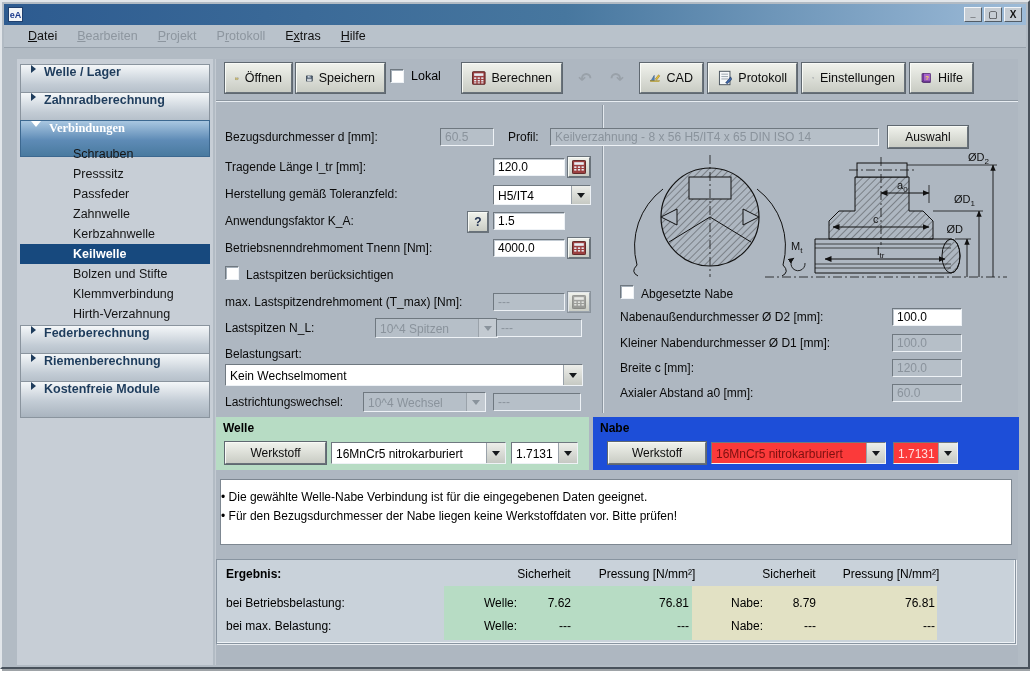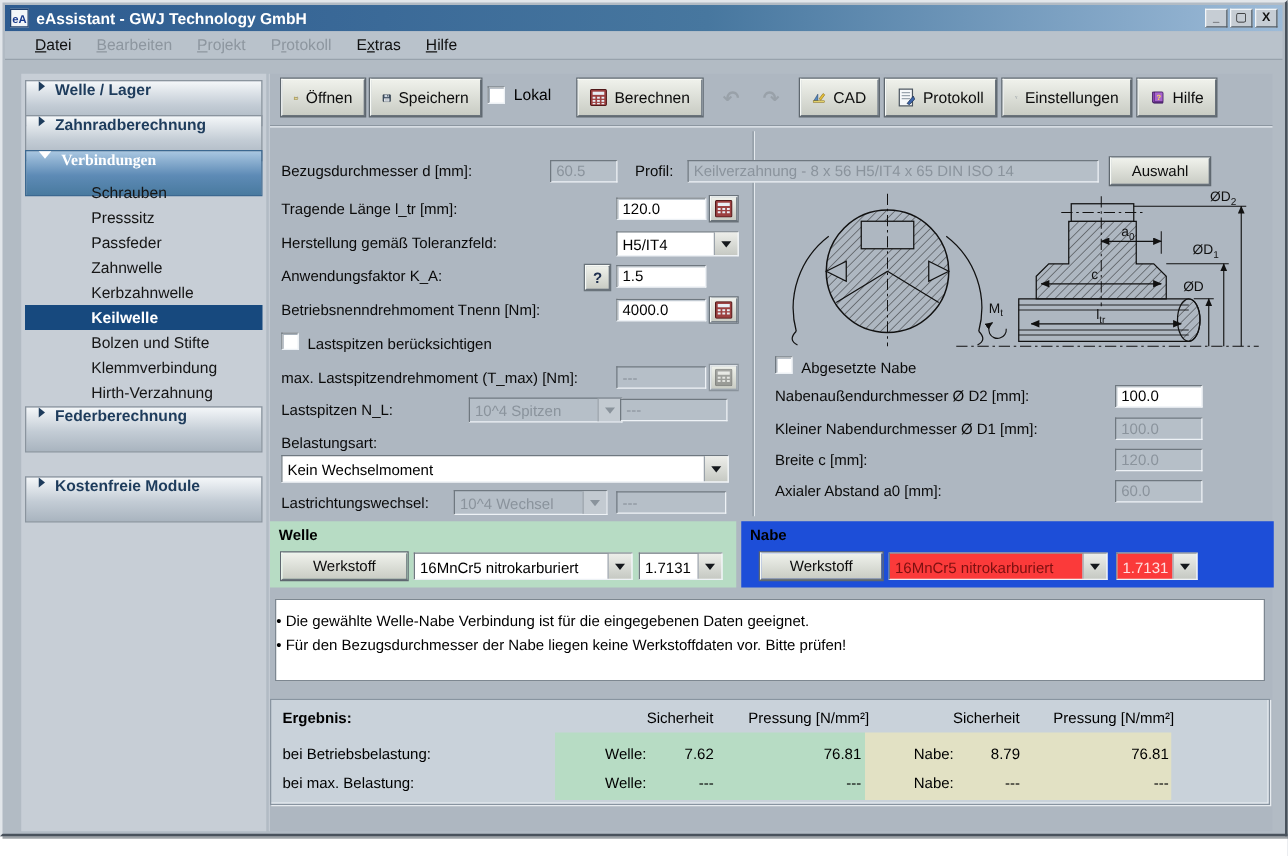--- a/index.html
+++ b/index.html
@@ -113,21 +113,20 @@
 
   svg text { font-family:"Liberation Sans","DejaVu Sans",sans-serif; }
 </style>
 </head>
 <body>
 
 <div class="window">
 
   <div class="titlebar">
     <span class="app-icon">eA</span>
-    <span class="title-text">eAssistant - GWJ Technology GmbH</span>
     <span class="win-btns">
       <span class="win-btn">_</span>
       <span class="win-btn max">▢</span>
       <span class="win-btn close">X</span>
     </span>
   </div>
 
   <div class="menubar">
     <span class="menu-item"><u>D</u>atei</span>
     <span class="menu-item disabled"><u>B</u>earbeiten</span>
@@ -155,20 +154,24 @@
     <div class="side-item" style="top:125px">Passfeder</div>
     <div class="side-item" style="top:145px">Zahnwelle</div>
     <div class="side-item" style="top:165px">Kerbzahnwelle</div>
     <div class="side-item selected" style="top:185px">Keilwelle</div>
     <div class="side-item" style="top:205px">Bolzen und Stifte</div>
     <div class="side-item" style="top:225px">Klemmverbindung</div>
     <div class="side-item" style="top:245px">Hirth-Verzahnung</div>
     <div class="side-header" style="top:266px">
       <span class="tri"></span>
       <span>Federberechnung</span>
+    </div>
+    <div class="side-header" style="top:294px">
+      <span class="tri"></span>
+      <span>Riemenberechnung</span>
     </div>
     <div class="side-header" style="top:322px">
       <span class="tri"></span>
       <span>Kostenfreie Module</span>
     </div>
   </div>
 
   <div class="main">
 
     <div class="tb-btn" style="left:9px;width:67px">

